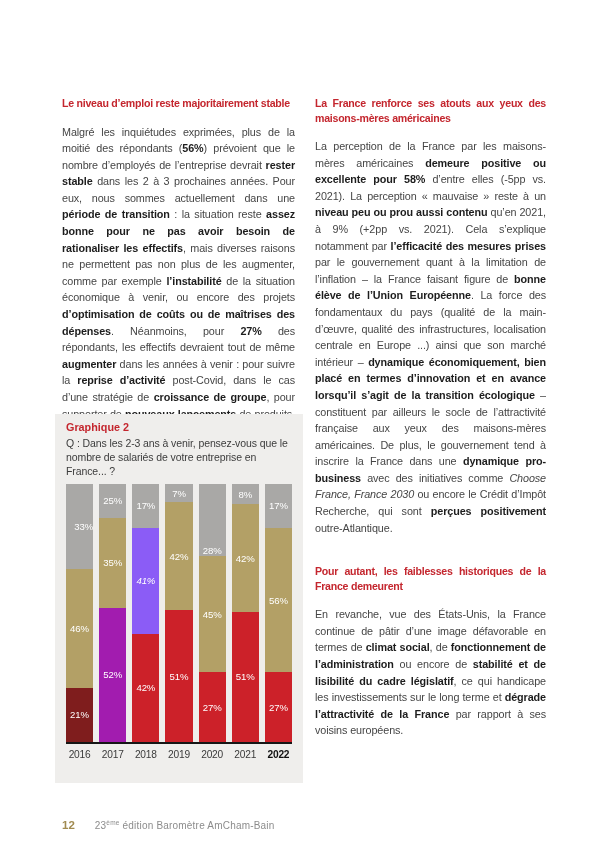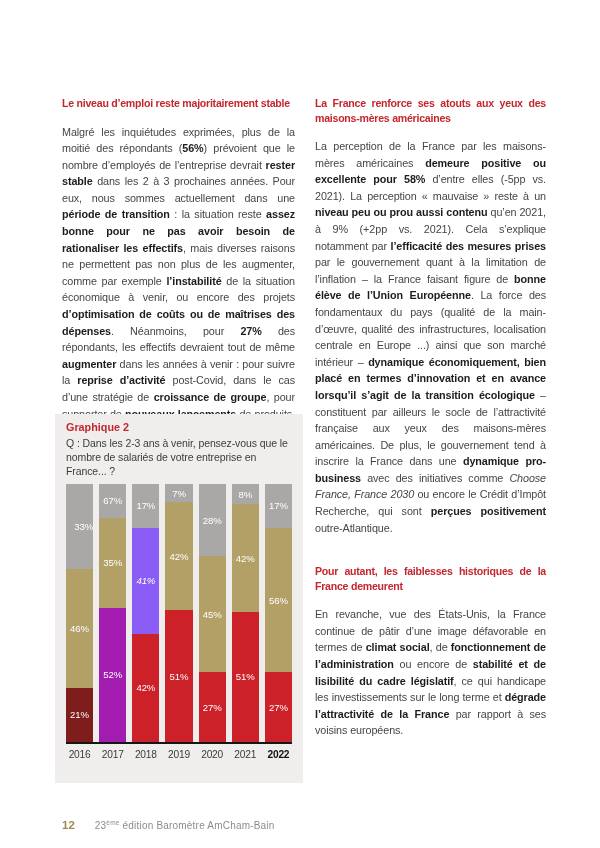--- a/index.html
+++ b/index.html
@@ -142,21 +142,21 @@
         </div>
         <div class="seg" style="background: rgb(179, 160, 102); flex-grow: 46;">
           <span class="seg-label">46%</span>
         </div>
         <div class="seg" style="background: #7f1d1d; flex-grow: 21;">
           <span class="seg-label">21%</span>
         </div>
       </div>
       <div class="bar">
         <div class="seg" style="background: rgb(169, 168, 166); flex-grow: 13;">
-          <span class="seg-label">67%</span>
+          <span class="seg-label">25%</span>
         </div>
         <div class="seg" style="background: rgb(179, 160, 102); flex-grow: 35;">
           <span class="seg-label">35%</span>
         </div>
         <div class="seg" style="background: #a21caf; flex-grow: 52;">
           <span class="seg-label">52%</span>
         </div>
       </div>
       <div class="bar">
         <div class="seg" style="background: rgb(169, 168, 166); flex-grow: 17;">
@@ -174,21 +174,21 @@
           <span class="seg-label">7%</span>
         </div>
         <div class="seg" style="background: rgb(179, 160, 102); flex-grow: 42;">
           <span class="seg-label">42%</span>
         </div>
         <div class="seg" style="background: rgb(204, 33, 41); flex-grow: 51;">
           <span class="seg-label">51%</span>
         </div>
       </div>
       <div class="bar">
-        <div class="seg" style="background: rgb(169, 168, 166); flex-grow: 28;">
+        <div class="seg" style="background: rgb(169, 168, 166); flex-grow: 28; align-items: flex-end;">
           <span class="seg-label">28%</span>
         </div>
         <div class="seg" style="background: rgb(179, 160, 102); flex-grow: 45;">
           <span class="seg-label">45%</span>
         </div>
         <div class="seg" style="background: rgb(204, 33, 41); flex-grow: 27;">
           <span class="seg-label">27%</span>
         </div>
       </div>
       <div class="bar">

